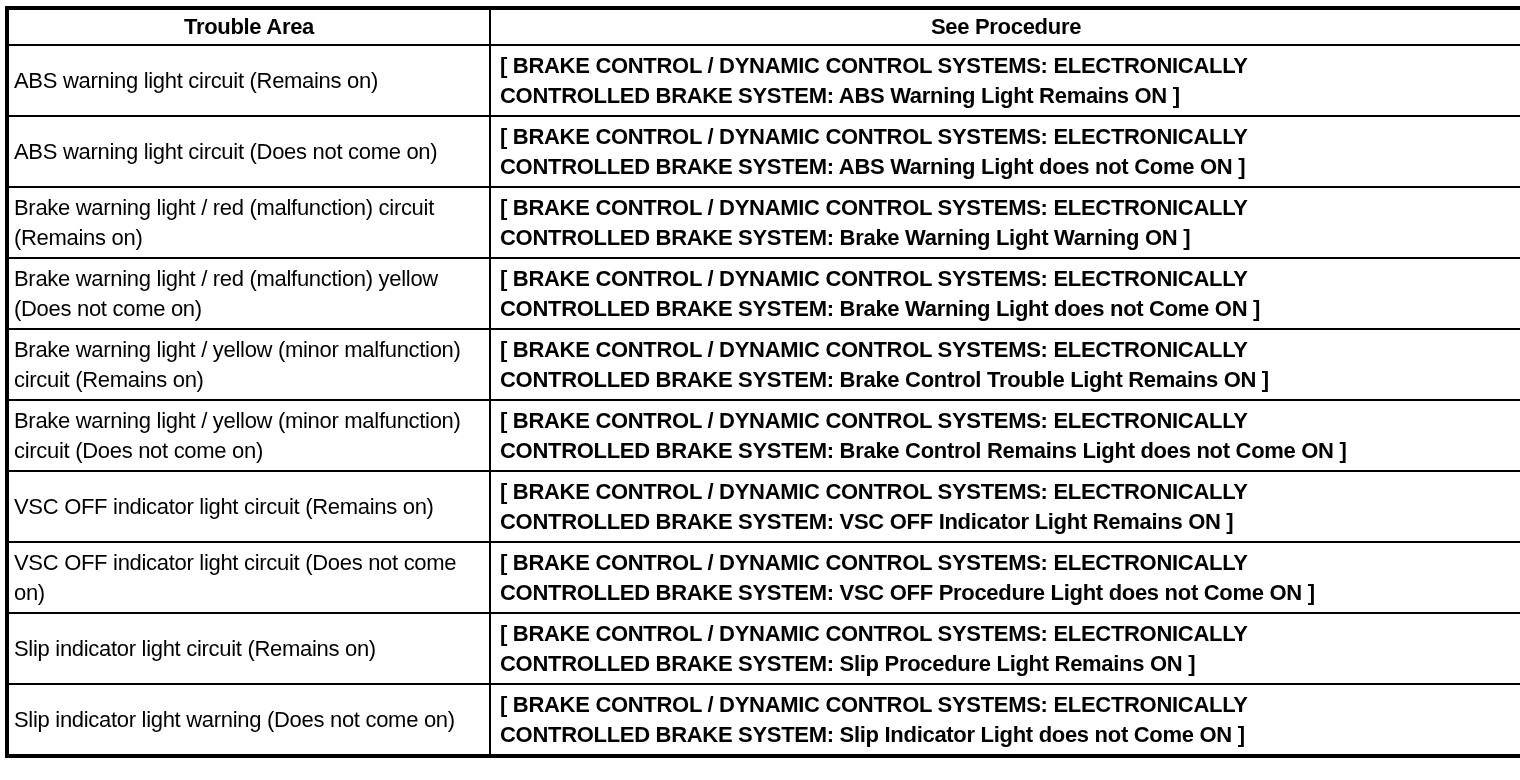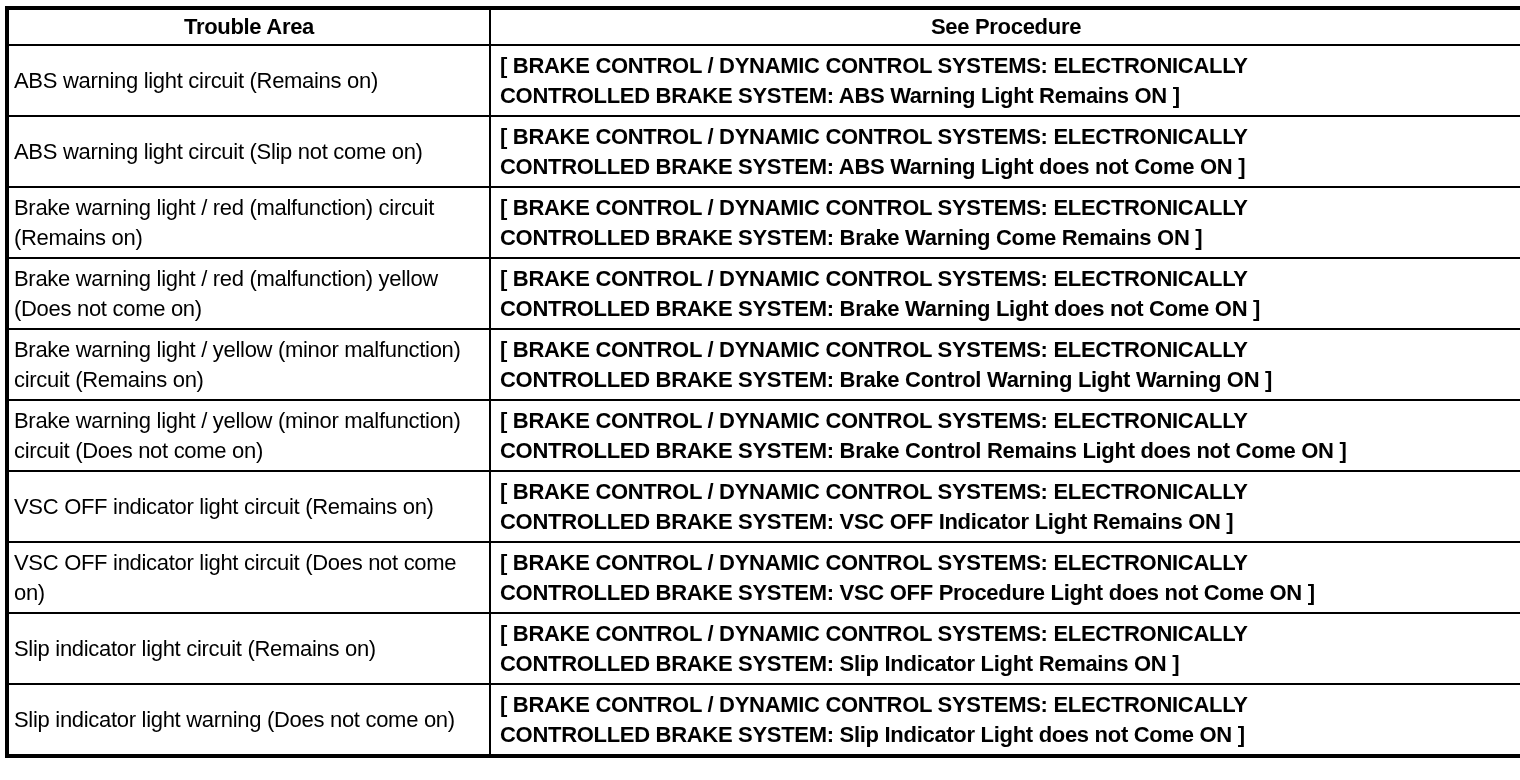--- a/index.html
+++ b/index.html
@@ -67,45 +67,45 @@
     </thead>
     <tbody>
       <tr>
         <td class="cell-trouble">ABS warning light circuit (Remains on)</td>
         <td class="cell-procedure">
           <span>[ BRAKE CONTROL / DYNAMIC CONTROL SYSTEMS: ELECTRONICALLY</span><br>
           <span>CONTROLLED BRAKE SYSTEM: ABS Warning Light Remains ON ]</span>
         </td>
       </tr>
       <tr>
-        <td class="cell-trouble">ABS warning light circuit (Slip not come on)</td>
+        <td class="cell-trouble">ABS warning light circuit (Does not come on)</td>
         <td class="cell-procedure">
           <span>[ BRAKE CONTROL / DYNAMIC CONTROL SYSTEMS: ELECTRONICALLY</span><br>
           <span>CONTROLLED BRAKE SYSTEM: ABS Warning Light does not Come ON ]</span>
         </td>
       </tr>
       <tr>
         <td class="cell-trouble">Brake warning light / red (malfunction) circuit (Remains on)</td>
         <td class="cell-procedure">
           <span>[ BRAKE CONTROL / DYNAMIC CONTROL SYSTEMS: ELECTRONICALLY</span><br>
-          <span>CONTROLLED BRAKE SYSTEM: Brake Warning Come Remains ON ]</span>
+          <span>CONTROLLED BRAKE SYSTEM: Brake Warning Light Warning ON ]</span>
         </td>
       </tr>
       <tr>
         <td class="cell-trouble">Brake warning light / red (malfunction) yellow (Does not come on)</td>
         <td class="cell-procedure">
           <span>[ BRAKE CONTROL / DYNAMIC CONTROL SYSTEMS: ELECTRONICALLY</span><br>
           <span>CONTROLLED BRAKE SYSTEM: Brake Warning Light does not Come ON ]</span>
         </td>
       </tr>
       <tr>
         <td class="cell-trouble">Brake warning light / yellow (minor malfunction) circuit (Remains on)</td>
         <td class="cell-procedure">
           <span>[ BRAKE CONTROL / DYNAMIC CONTROL SYSTEMS: ELECTRONICALLY</span><br>
-          <span>CONTROLLED BRAKE SYSTEM: Brake Control Warning Light Warning ON ]</span>
+          <span>CONTROLLED BRAKE SYSTEM: Brake Control Trouble Light Remains ON ]</span>
         </td>
       </tr>
       <tr>
         <td class="cell-trouble">Brake warning light / yellow (minor malfunction) circuit (Does not come on)</td>
         <td class="cell-procedure">
           <span>[ BRAKE CONTROL / DYNAMIC CONTROL SYSTEMS: ELECTRONICALLY</span><br>
           <span>CONTROLLED BRAKE SYSTEM: Brake Control Remains Light does not Come ON ]</span>
         </td>
       </tr>
       <tr>
@@ -119,21 +119,21 @@
         <td class="cell-trouble">VSC OFF indicator light circuit (Does not come on)</td>
         <td class="cell-procedure">
           <span>[ BRAKE CONTROL / DYNAMIC CONTROL SYSTEMS: ELECTRONICALLY</span><br>
           <span>CONTROLLED BRAKE SYSTEM: VSC OFF Procedure Light does not Come ON ]</span>
         </td>
       </tr>
       <tr>
         <td class="cell-trouble">Slip indicator light circuit (Remains on)</td>
         <td class="cell-procedure">
           <span>[ BRAKE CONTROL / DYNAMIC CONTROL SYSTEMS: ELECTRONICALLY</span><br>
-          <span>CONTROLLED BRAKE SYSTEM: Slip Indicator Light Remains ON ]</span>
+          <span>CONTROLLED BRAKE SYSTEM: Slip Procedure Light Remains ON ]</span>
         </td>
       </tr>
       <tr>
         <td class="cell-trouble">Slip indicator light warning (Does not come on)</td>
         <td class="cell-procedure">
           <span>[ BRAKE CONTROL / DYNAMIC CONTROL SYSTEMS: ELECTRONICALLY</span><br>
           <span>CONTROLLED BRAKE SYSTEM: Slip Indicator Light does not Come ON ]</span>
         </td>
       </tr>
     </tbody>

